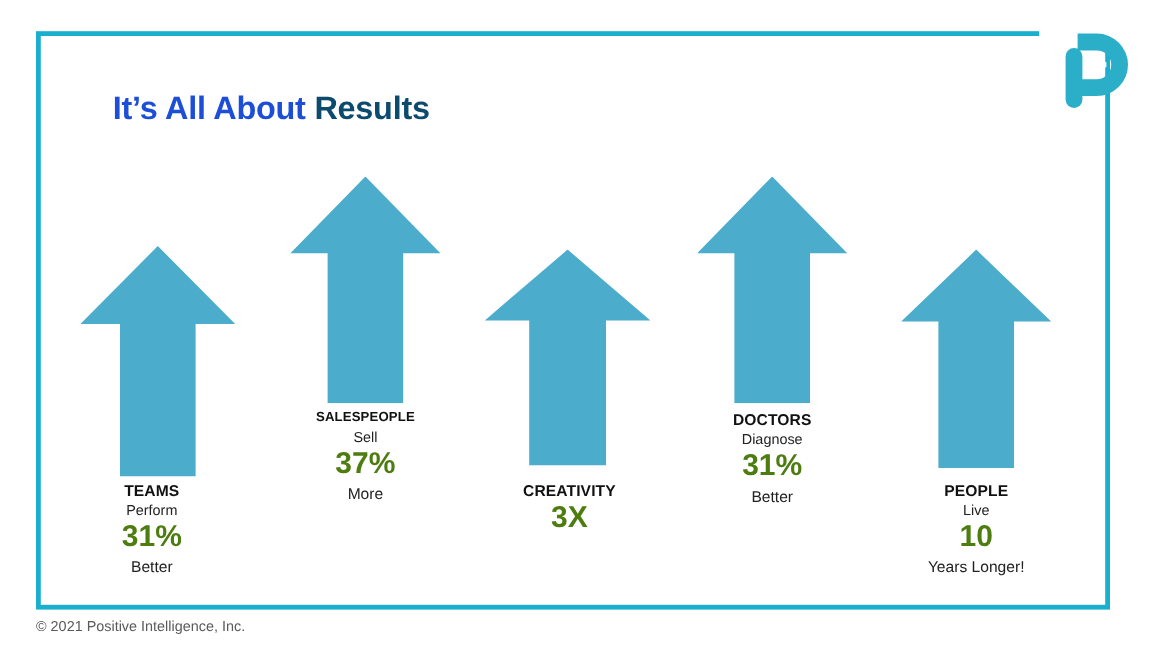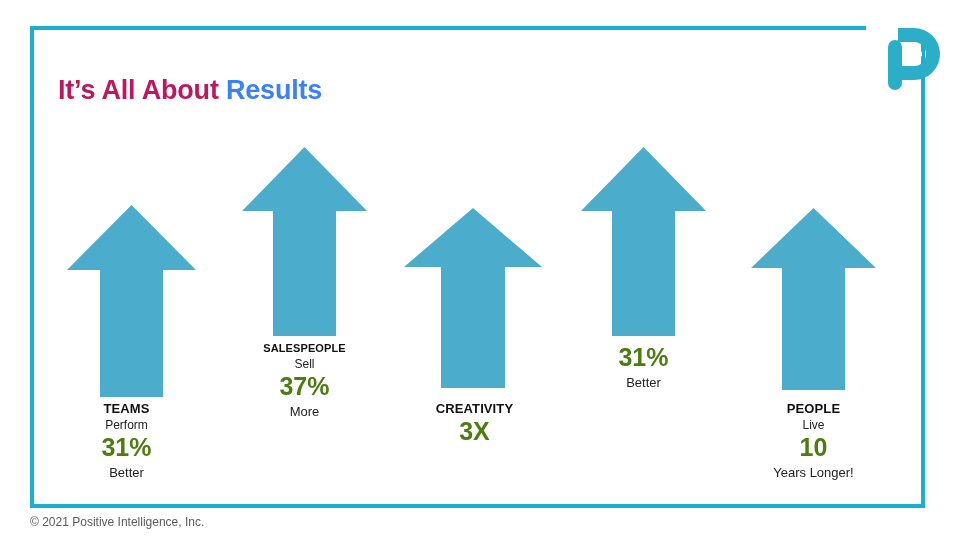--- a/index.html
+++ b/index.html
@@ -40,22 +40,22 @@
   
   #slide-title {
     position: absolute;
     left: 58px;
     top: 57px;
     font-size: 27px;
     font-weight: bold;
     letter-spacing: -0.2px;
     white-space: nowrap;
   }
-  #slide-title .t-dark { color: #be185d; }
-  #slide-title .t-accent { color: #3b82f6; }
+  #slide-title .t-dark { color: #1d4ed8; margin-left: 36px; }
+  #slide-title .t-accent { color: #0c4a6e; }
 
   
   #brand-logo {
     position: absolute;
     left: 884px;
     top: 24px;
     width: 60px;
     height: 72px;
   }
 
@@ -176,20 +176,22 @@
   <div class="stat-suffix">More</div>
 </div>
 
 <div class="stat-block" style="left:397px; top:401px; width:155px;">
   <div class="stat-title">CREATIVITY</div>
   <div class="stat-value">3X</div>
   <div class="stat-suffix"></div>
 </div>
 
 <div class="stat-block" style="left:566px; top:342px; width:155px;">
+  <div class="stat-title">DOCTORS</div>
+  <div class="stat-verb">Diagnose</div>
   <div class="stat-value">31%</div>
   <div class="stat-suffix">Better</div>
 </div>
 
 <div class="stat-block" style="left:736px; top:401px; width:155px;">
   <div class="stat-title">PEOPLE</div>
   <div class="stat-verb">Live</div>
   <div class="stat-value">10</div>
   <div class="stat-suffix">Years Longer!</div>
 </div>

